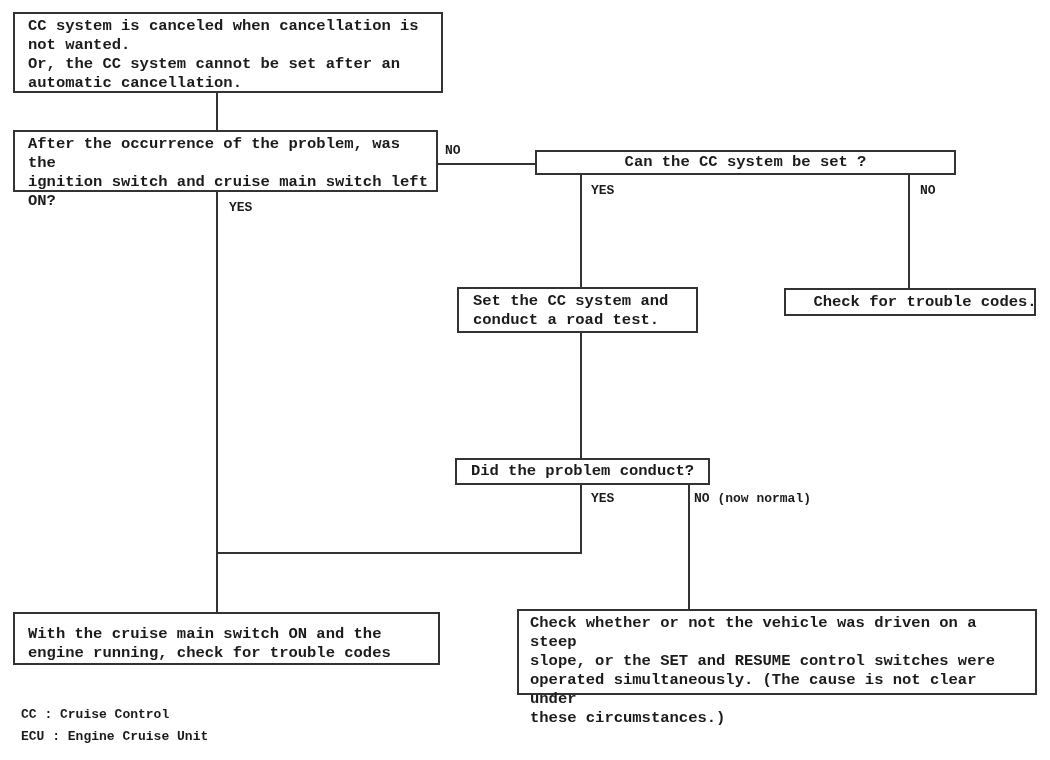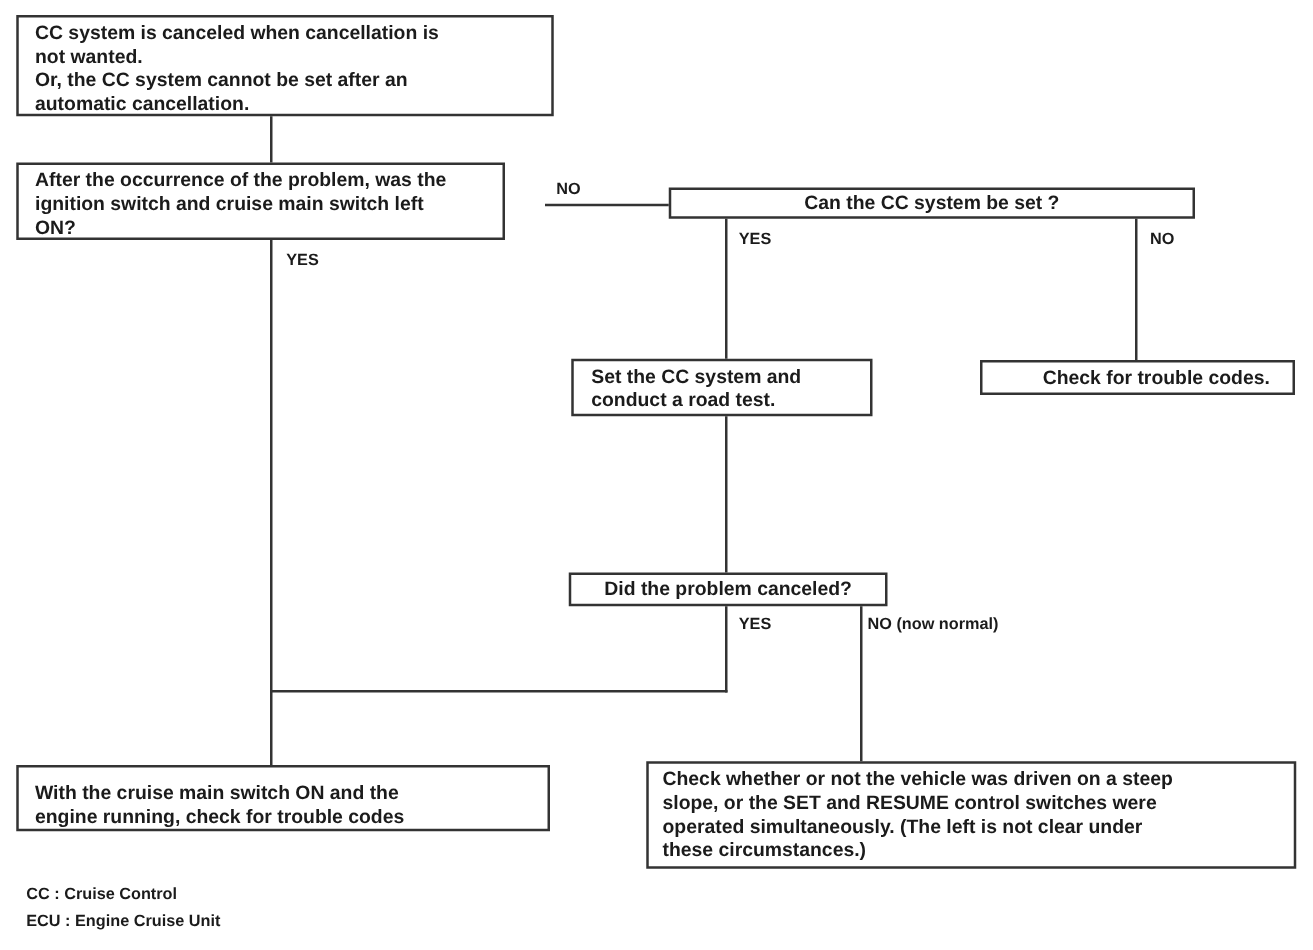--- a/index.html
+++ b/index.html
@@ -5,21 +5,21 @@
   html, body {
     margin: 0;
     padding: 0;
     background: #ffffff;
   }
   .canvas {
     position: relative;
     width: 1050px;
     height: 760px;
     background: #ffffff;
-    font-family: Liberation Sans, sans-serif;
+    font-family: Liberation Mono, monospace;
     color: #1b1b1b;
     overflow: hidden;
   }
   .node {
     position: absolute;
     box-sizing: border-box;
     border: 2px solid #333333;
     background: #ffffff;
     font-size: 15.5px;
     font-weight: bold;
@@ -58,39 +58,39 @@
 </head>
 <body>
 
 <div class="canvas">
 
   <div class="node" style="left:13px; top:12px; width:430px; height:81px;">CC system is canceled when cancellation is
 not wanted.
 Or, the CC system cannot be set after an
 automatic cancellation.</div>
 
-  <div class="node" style="left:13px; top:130px; width:391px; height:62px;">After the occurrence of the problem, was the
+  <div class="node" style="left:13px; top:130px; width:425px; height:62px;">After the occurrence of the problem, was the
 ignition switch and cruise main switch left
 ON?</div>
 
   <div class="node center" style="left:535px; top:150px; width:421px; height:25px;">Can the CC system be set ?</div>
 
   <div class="node" style="left:457px; top:287px; width:241px; height:46px; padding-left:14px;">Set the CC system and
 conduct a road test.</div>
 
   <div class="node center" style="left:784px; top:288px; width:252px; height:28px;padding-left:30px;">Check for trouble codes.</div>
 
-  <div class="node center" style="left:455px; top:458px; width:255px; height:27px;">Did the problem canceled?</div>
+  <div class="node center" style="left:455px; top:458px; width:255px; height:27px;">Did the problem conduct?</div>
 
   <div class="node" style="left:13px; top:612px; width:427px; height:53px; padding-top:11px;">With the cruise main switch ON and the
 engine running, check for trouble codes</div>
 
   <div class="node" style="left:517px; top:609px; width:520px; height:86px; padding-left:11px;">Check whether or not the vehicle was driven on a steep
 slope, or the SET and RESUME control switches were
-operated simultaneously. (The left is not clear under
+operated simultaneously. (The cause is not clear under
 these circumstances.)</div>
 
   <div class="vline" style="left:216px; top:93px; width:2px; height:37px;"></div>
 
   <div class="hline" style="left:436px; top:163px; width:99px; height:2px;"></div>
 
   <div class="vline" style="left:216px; top:192px; width:2px; height:420px;"></div>
 
   <div class="vline" style="left:580px; top:175px; width:2px; height:112px;"></div>
 

